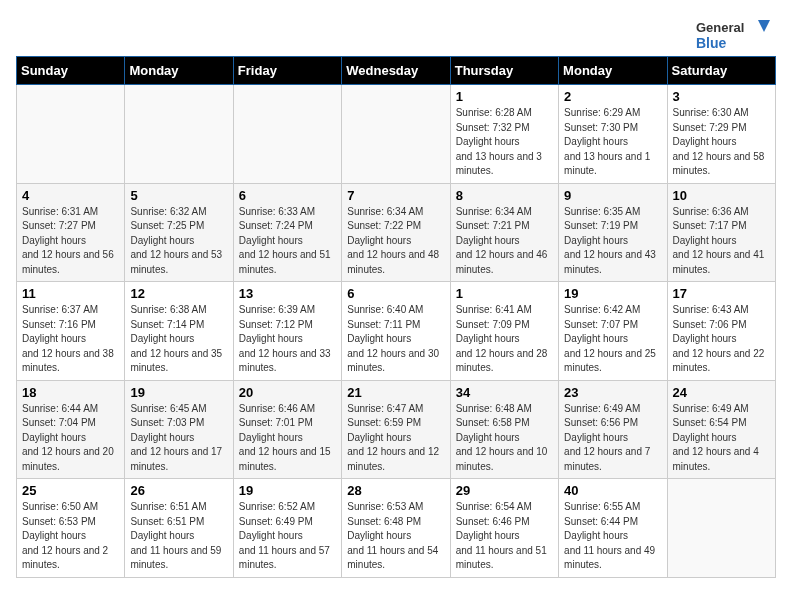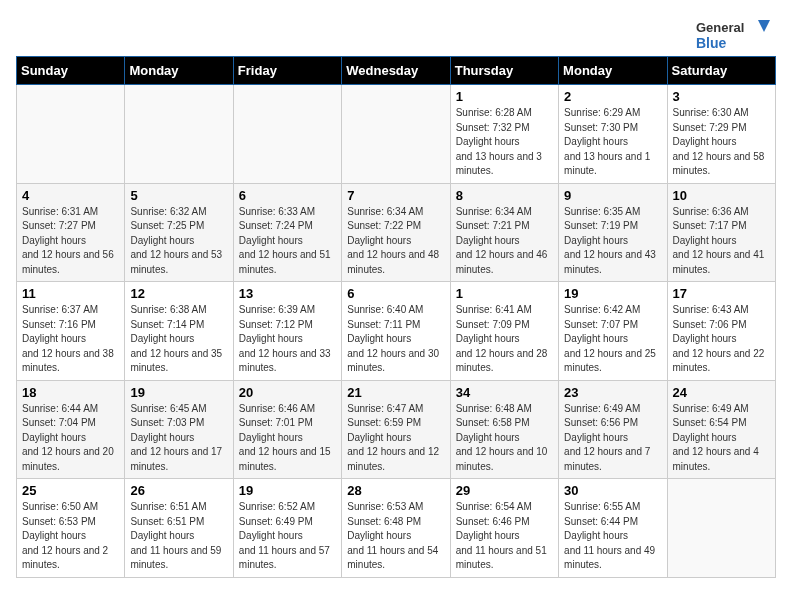--- a/index.html
+++ b/index.html
@@ -367,21 +367,21 @@
         <td>
         <span class="day-num">29</span>
         <div class="day-info">
           Sunrise: 6:54 AM<br>
           Sunset: 6:46 PM<br>
           Daylight hours<br>
           and 11 hours and 51 minutes.
         </div>
       </td>
         <td>
-        <span class="day-num">30</span>
+        <span class="day-num">40</span>
         <div class="day-info">
           Sunrise: 6:55 AM<br>
           Sunset: 6:44 PM<br>
           Daylight hours<br>
           and 11 hours and 49 minutes.
         </div>
       </td>
         <td class="empty"></td>
       </tr>
     </tbody>

